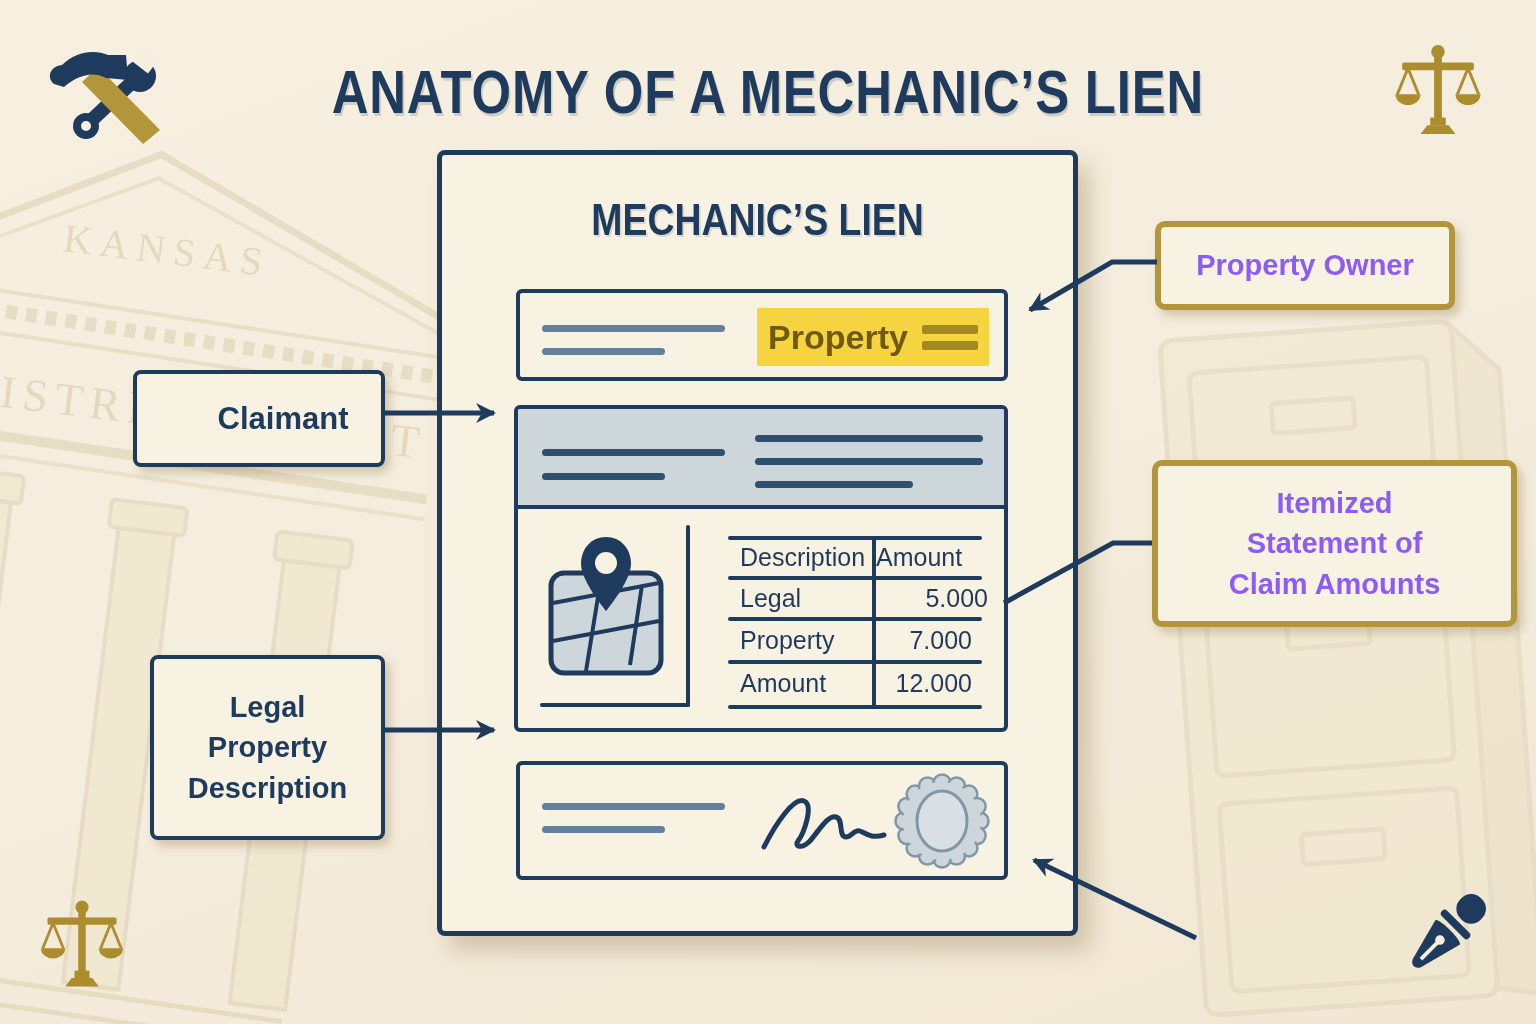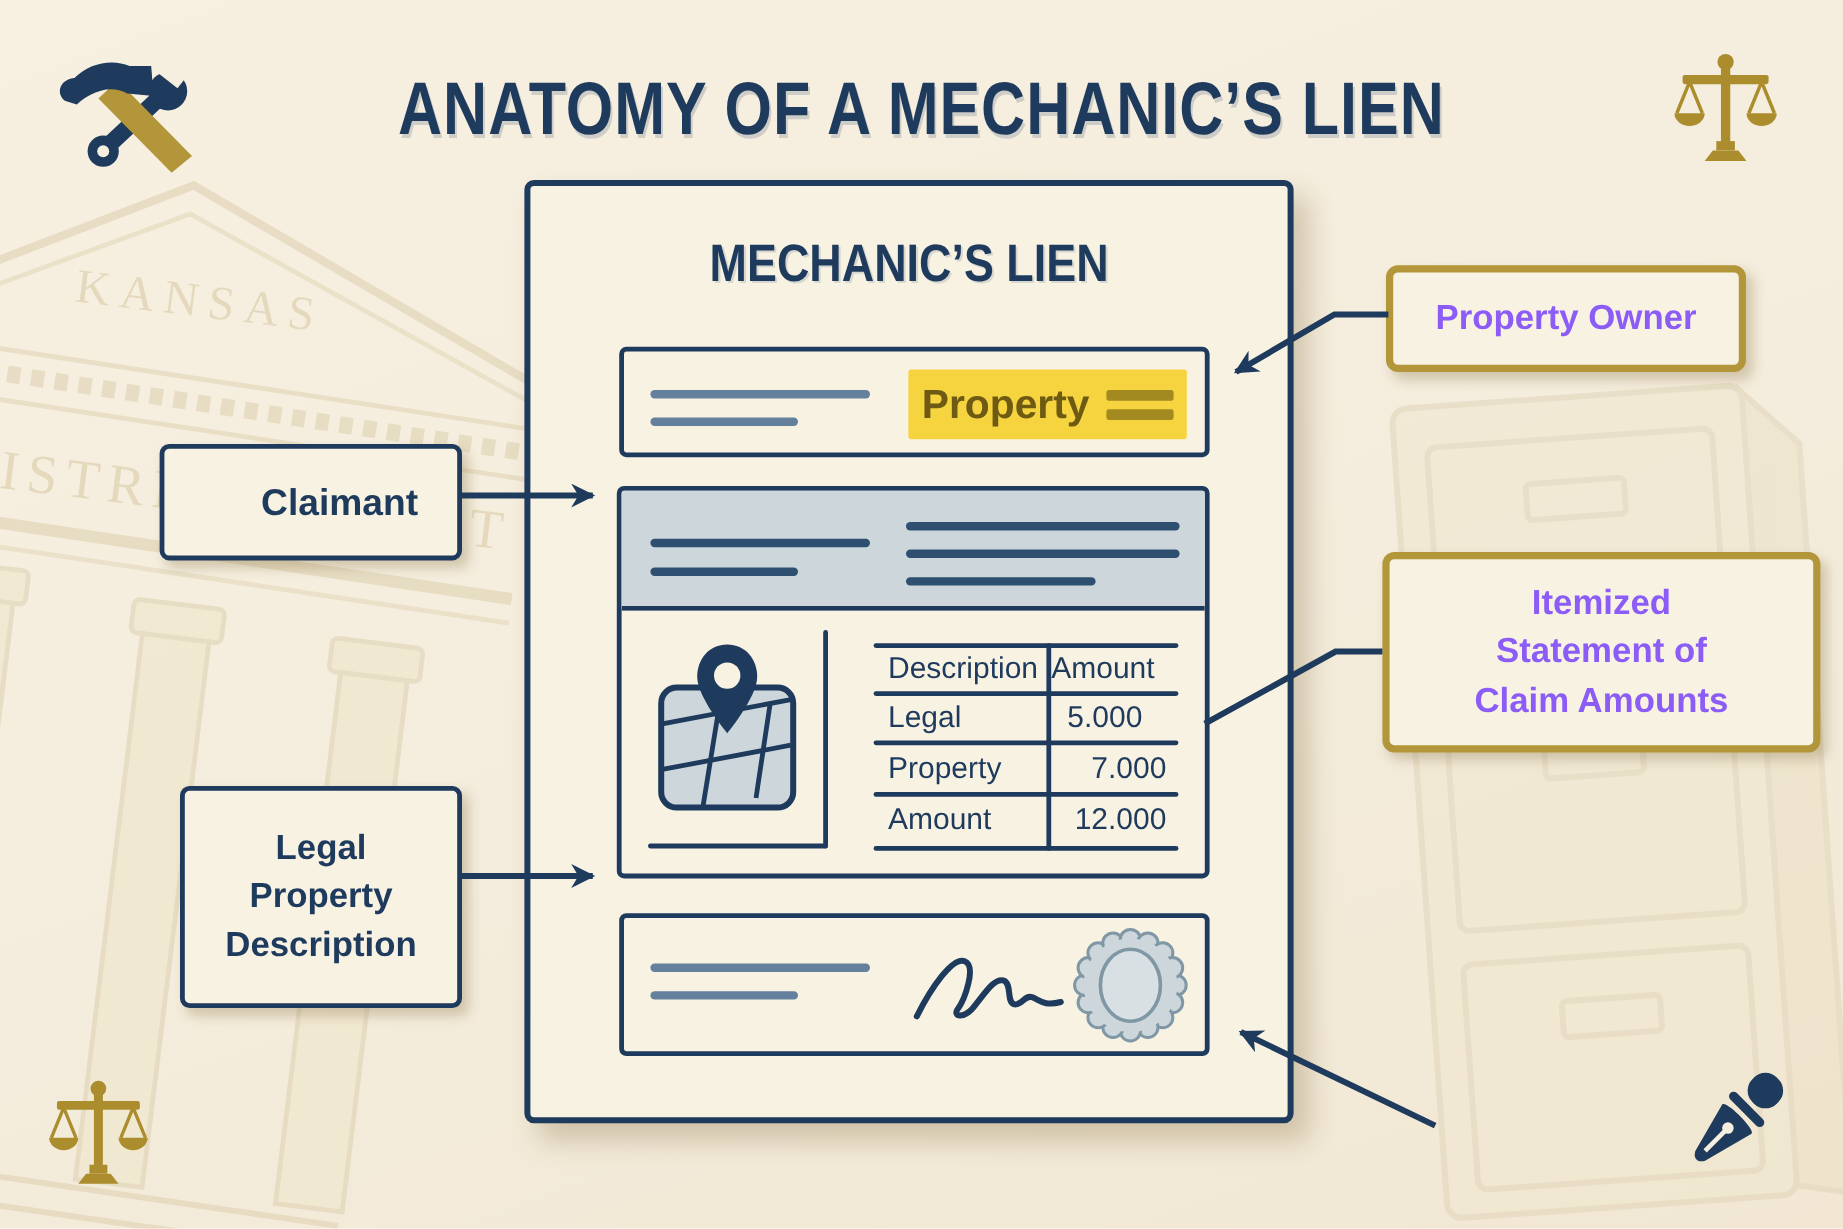--- a/index.html
+++ b/index.html
@@ -218,21 +218,21 @@
       <div class="hline navybar" style="left:210px;top:167px;width:254px;height:4px;"></div>
       <div class="hline navybar" style="left:210px;top:208px;width:254px;height:4px;"></div>
       <div class="hline navybar" style="left:210px;top:251px;width:254px;height:4px;"></div>
       <div class="hline navybar" style="left:210px;top:296px;width:254px;height:4px;"></div>
       <div class="hline navybar" style="left:354px;top:127px;width:4px;height:173px;"></div>
 
       <div class="cell" style="left:222px;top:134px;">Description</div>
       <div class="cell" style="left:358px;top:134px;width:100px;">Amount</div>
 
       <div class="cell" style="left:222px;top:175px;">Legal</div>
-      <div class="cell right" style="left:346px;top:175px;width:88px;">5.000</div>
+      <div class="cell right" style="left:382px;top:175px;width:88px;">5.000</div>
 
       <div class="cell" style="left:222px;top:217px;">Property</div>
       <div class="cell right" style="left:366px;top:217px;width:88px;">7.000</div>
 
       <div class="cell" style="left:222px;top:260px;">Amount</div>
       <div class="cell right" style="left:366px;top:260px;width:88px;">12.000</div>
     </div>
 
     <div class="doc-section sec4">
       <div class="hline slate" style="left:22px;top:38px;width:183px;height:7px;"></div>

